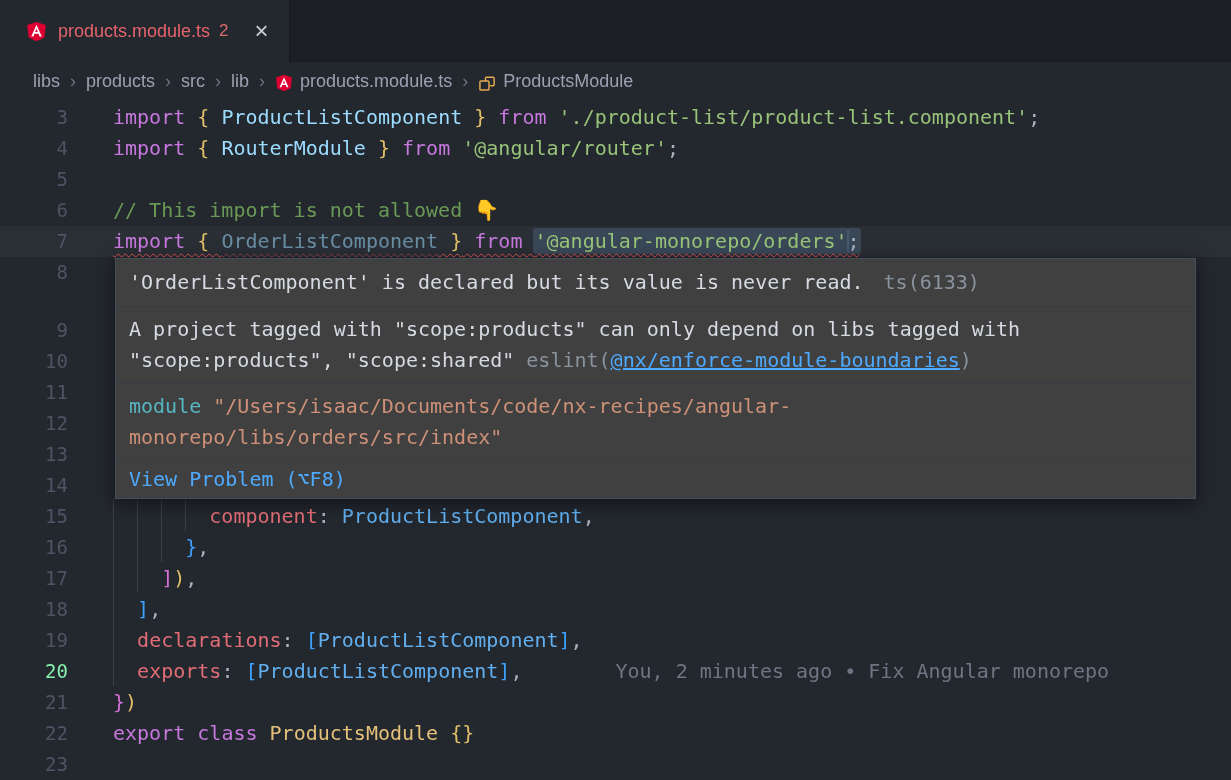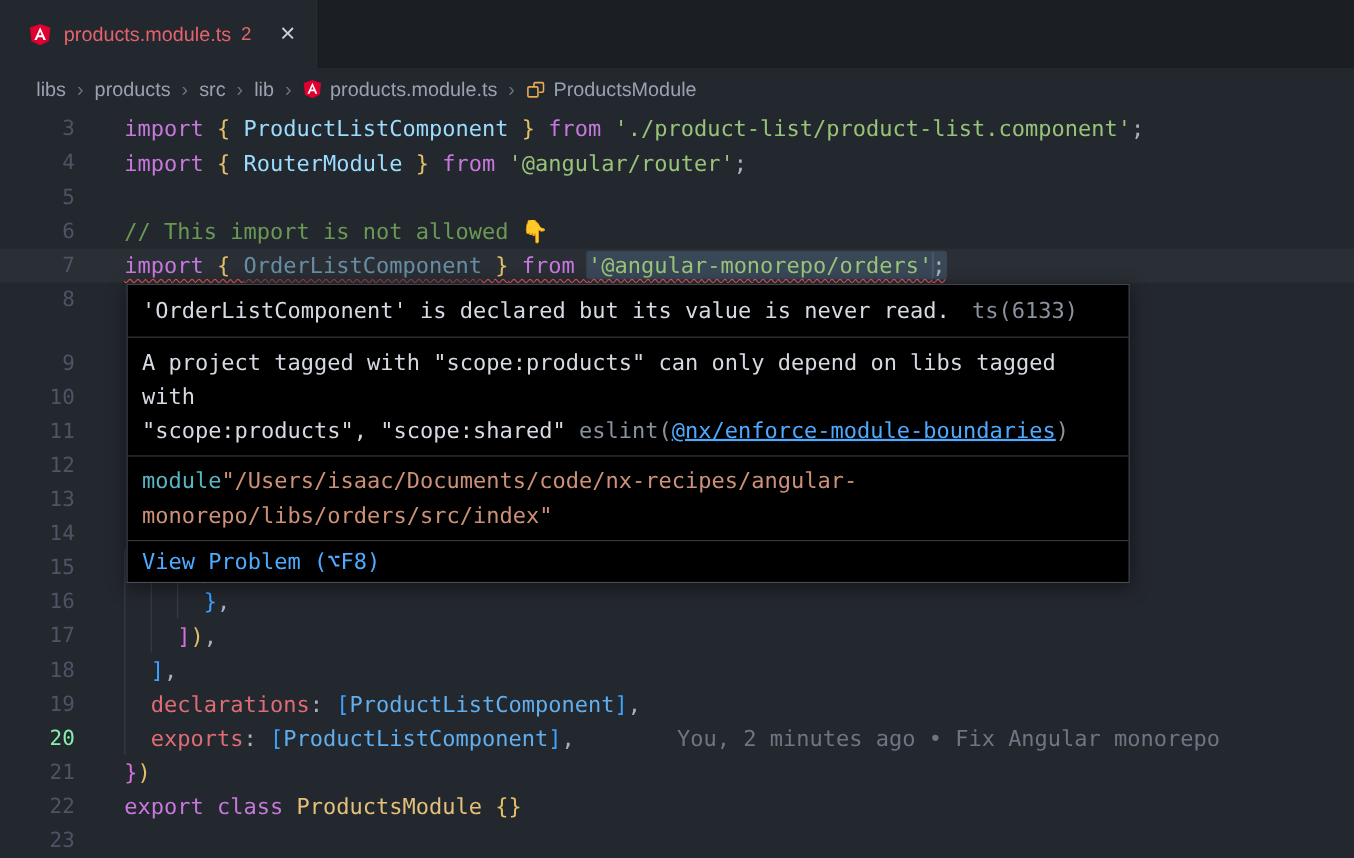--- a/index.html
+++ b/index.html
@@ -43,21 +43,21 @@
   .crumbs {
     height:38px;
     display:flex;
     align-items:center;
     padding-left:33px;
     background:#23272e;
     font-size:18px;
     color:#9aa2b1;
     white-space:nowrap;
   }
-  .bc-item { display:inline-flex; align-items:center; cursor:pointer; }
+  .bc-item { display:inline-flex; align-items:flex-end; cursor:pointer; }
   .bc-sep { color:#6b7280; margin:0 10px; font-size:18px; }
   .bc-icon { width:18px; height:18px; display:inline-flex; margin-right:7px; }
   .bc-icon svg { width:100%; height:100%; }
 
   
   .editor {
     position:relative;
     height:680px;
     padding-top:2px;
     font-family:"DejaVu Sans Mono","Liberation Mono", monospace;
@@ -99,36 +99,36 @@
     text-decoration-skip-ink:none;
   }
 
   .guide { position:absolute; width:1px; background:#3a4049; }
 
   
   .hover-popup {
     position:absolute;
     left:115px;
     top:158px;
-    width:912px;
-    background:#000000;
+    width:1081px;
+    background:#404040;
     border:1px solid #474d59;
     box-shadow:0 4px 16px rgba(0,0,0,.5);
     z-index:10;
     font-size:20px;
     line-height:31px;
     color:#d6dae2;
   }
   .hp-sec { padding:8px 13px; border-bottom:1px solid #373d47; }
   .hp-sec.mid { padding:7px 13px; }
   .hp-code { color:#8a929e; }
   .hp-code.gap { margin-left:8px; }
   .hp-src { margin-left:12px; }
   .hp-link { color:#4eaaff; text-decoration:underline; cursor:pointer; }
-  .hp-mod { color:#56b6c2; margin-right:0; }
+  .hp-mod { color:#56b6c2; margin-right:12px; }
   .hp-path { color:#ce9178; }
   .hp-actions { padding:3px 13px; display:flex; gap:24px; }
   .hp-action { color:#4eaaff; cursor:pointer; text-decoration:none; }
 </style>
 </head>
 <body>
 
 <div class="tabstrip">
   <div class="tab">
     <span class="tab-icon">

